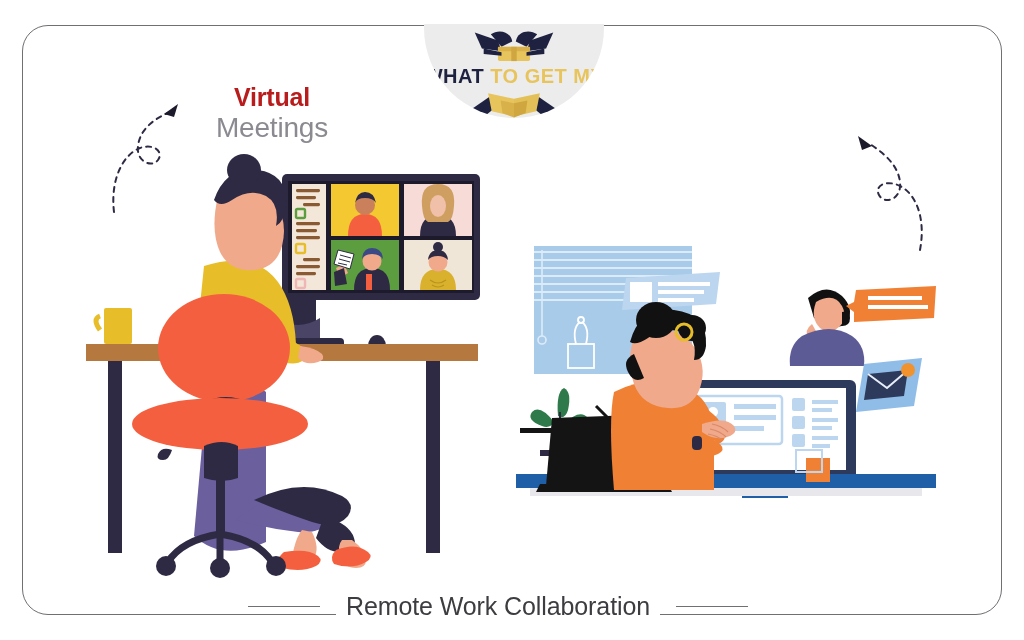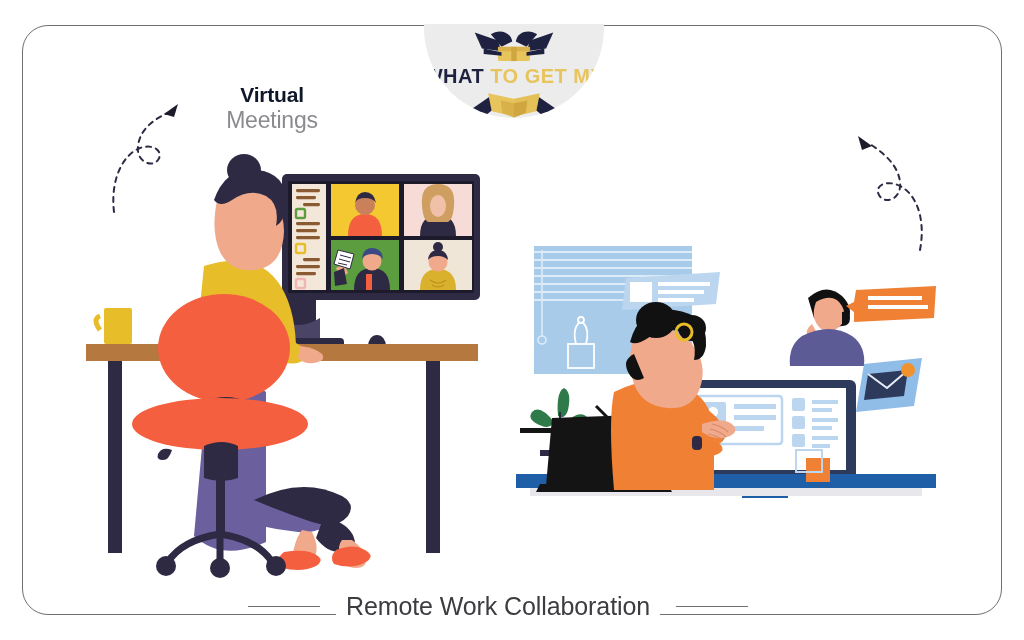--- a/index.html
+++ b/index.html
@@ -34,25 +34,25 @@
     font-size: 20px; font-weight: 700; letter-spacing: .5px;
     line-height: 1; margin-top: 1px; white-space: nowrap;
   }
   .logo-text .navy { color: #1e2240; }
   .logo-text .gold { color: #e8c45d; }
   .logo-fan { position: relative; width: 110px; height: 34px; margin-top: 2px; }
 
   
   .heading { position: absolute; text-align: center; width: 240px; }
   .heading .top {
-    font-size: 21px; font-weight: 700; color: #0f172a; line-height: 1.12;
+    font-size: 25px; font-weight: 700; color: #b91c1c; line-height: 1.12;
     letter-spacing: -0.2px;
   }
   .heading .sub {
-    font-size: 23px; font-weight: 400; color: #8a8a90; line-height: 1.2;
+    font-size: 28px; font-weight: 400; color: #8a8a90; line-height: 1.2;
     letter-spacing: -0.2px;
   }
   #heading-left  { left: 152px; top: 83px; }
   #heading-right { left: 662px; top: 88px; }
 
   
   .footer {
     position: absolute; left: 0; top: 592px; width: 984px;
     display: flex; align-items: center; justify-content: center; gap: 16px; padding-left: 12px;
   }

